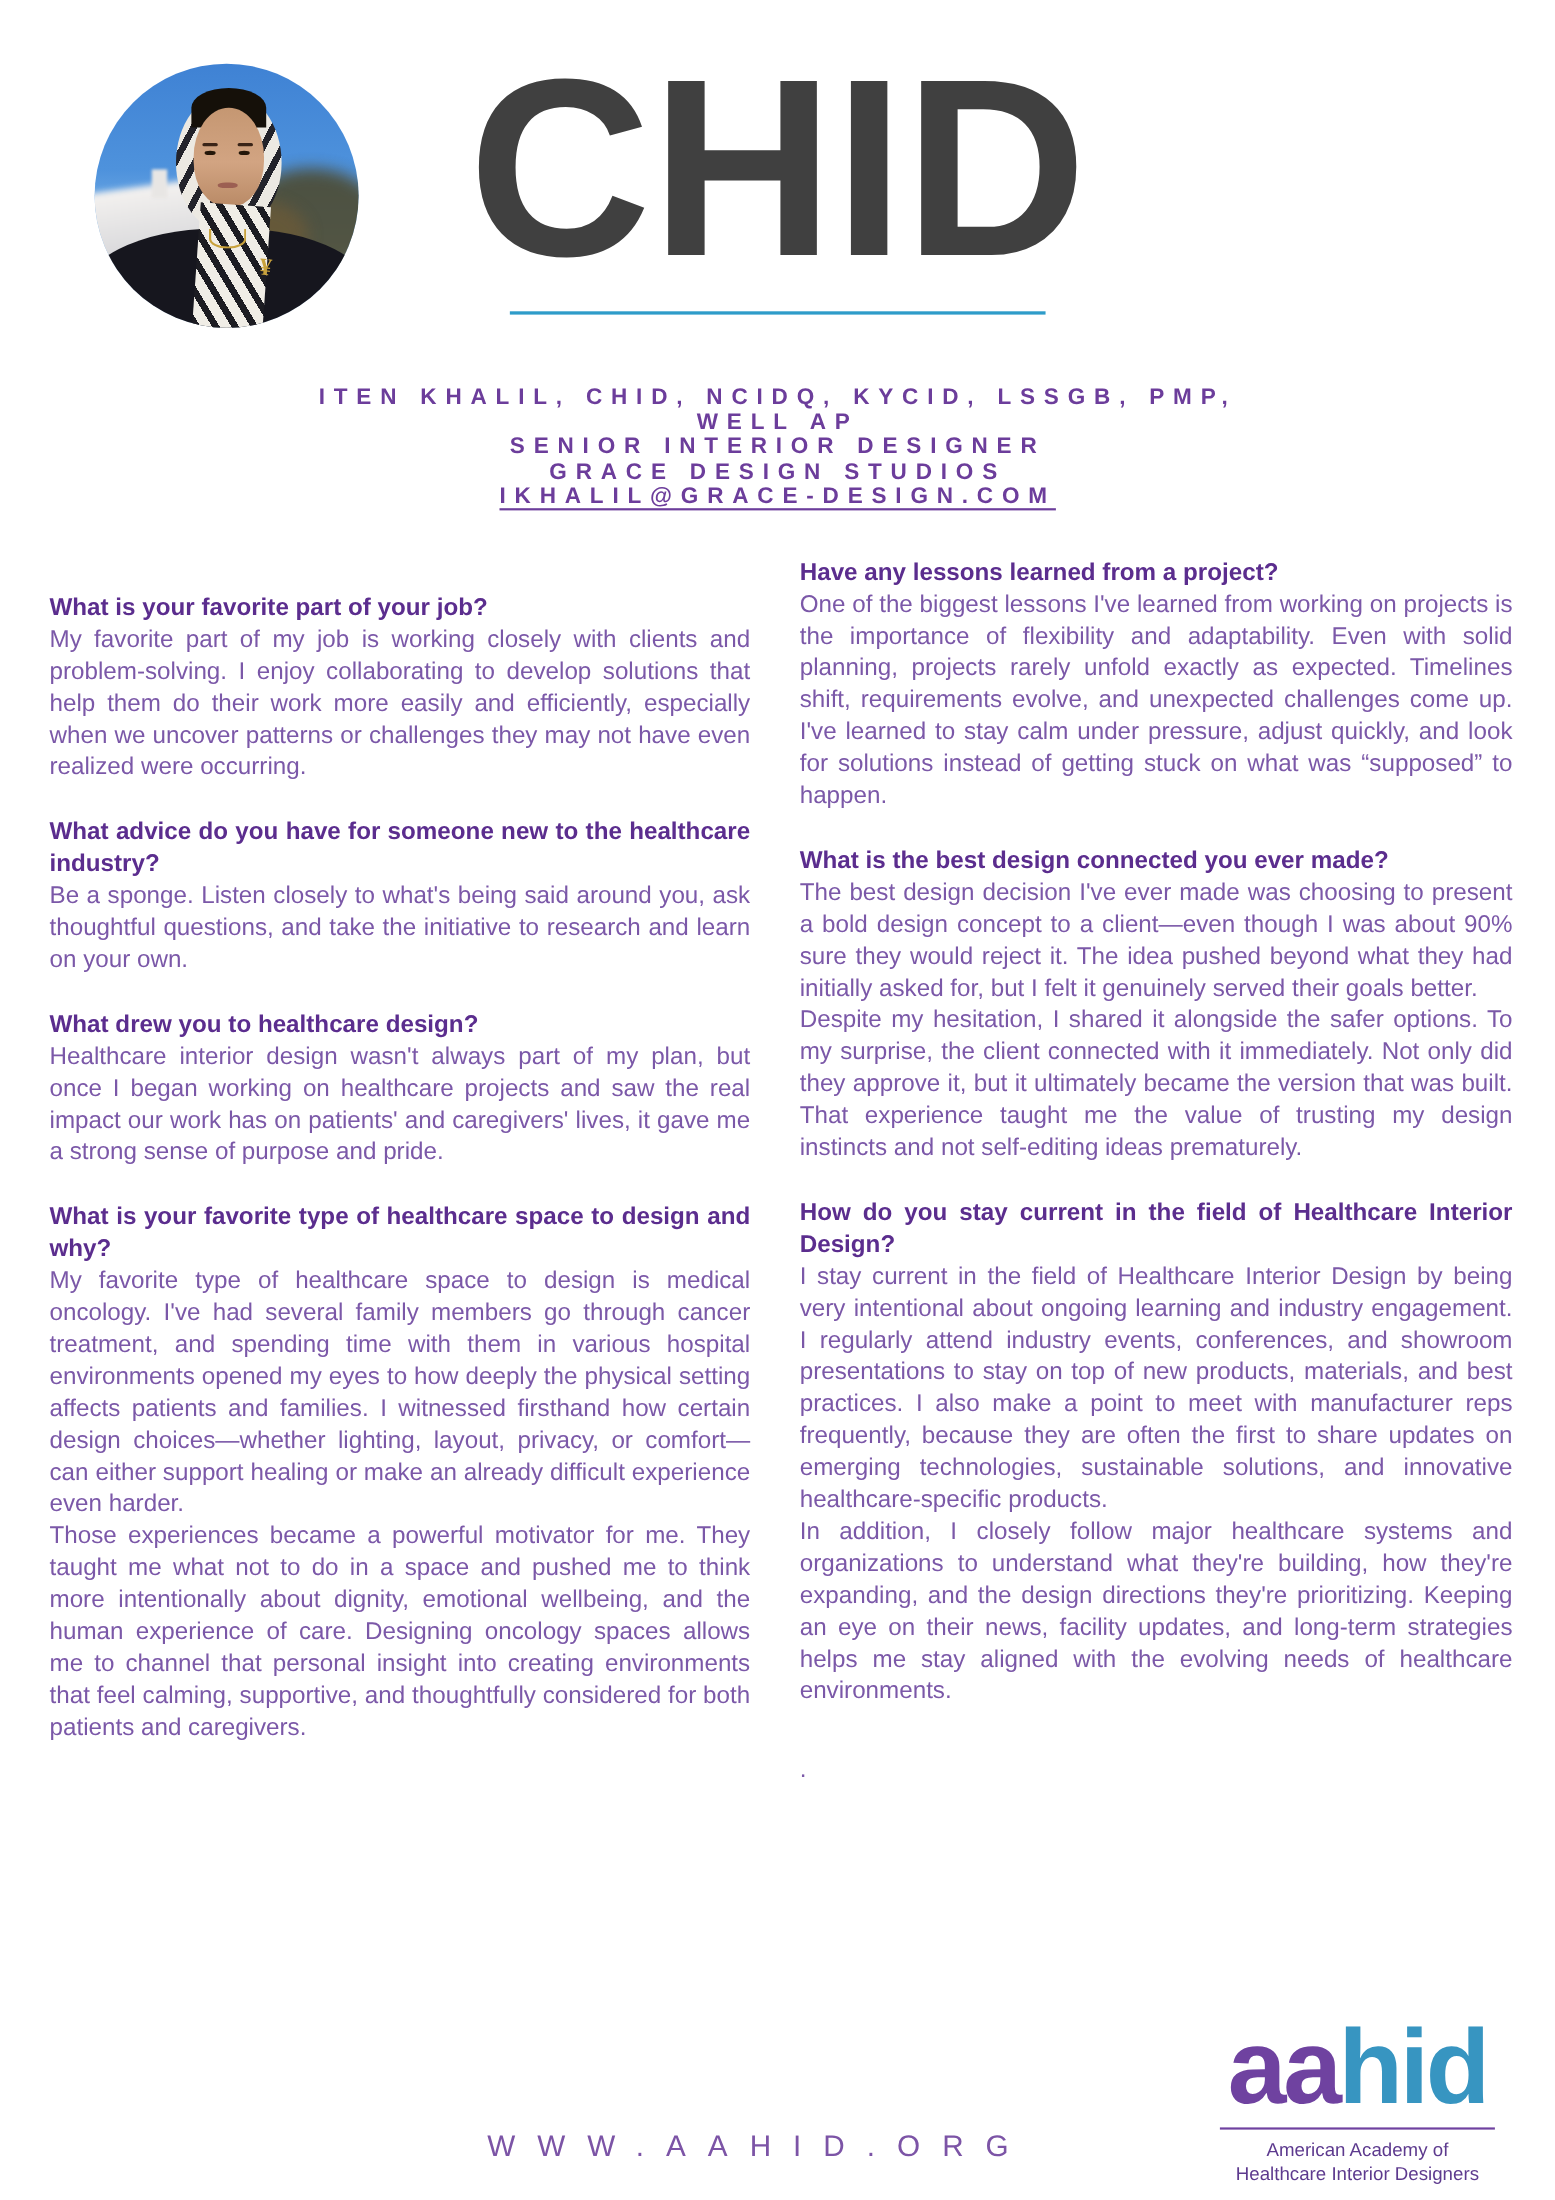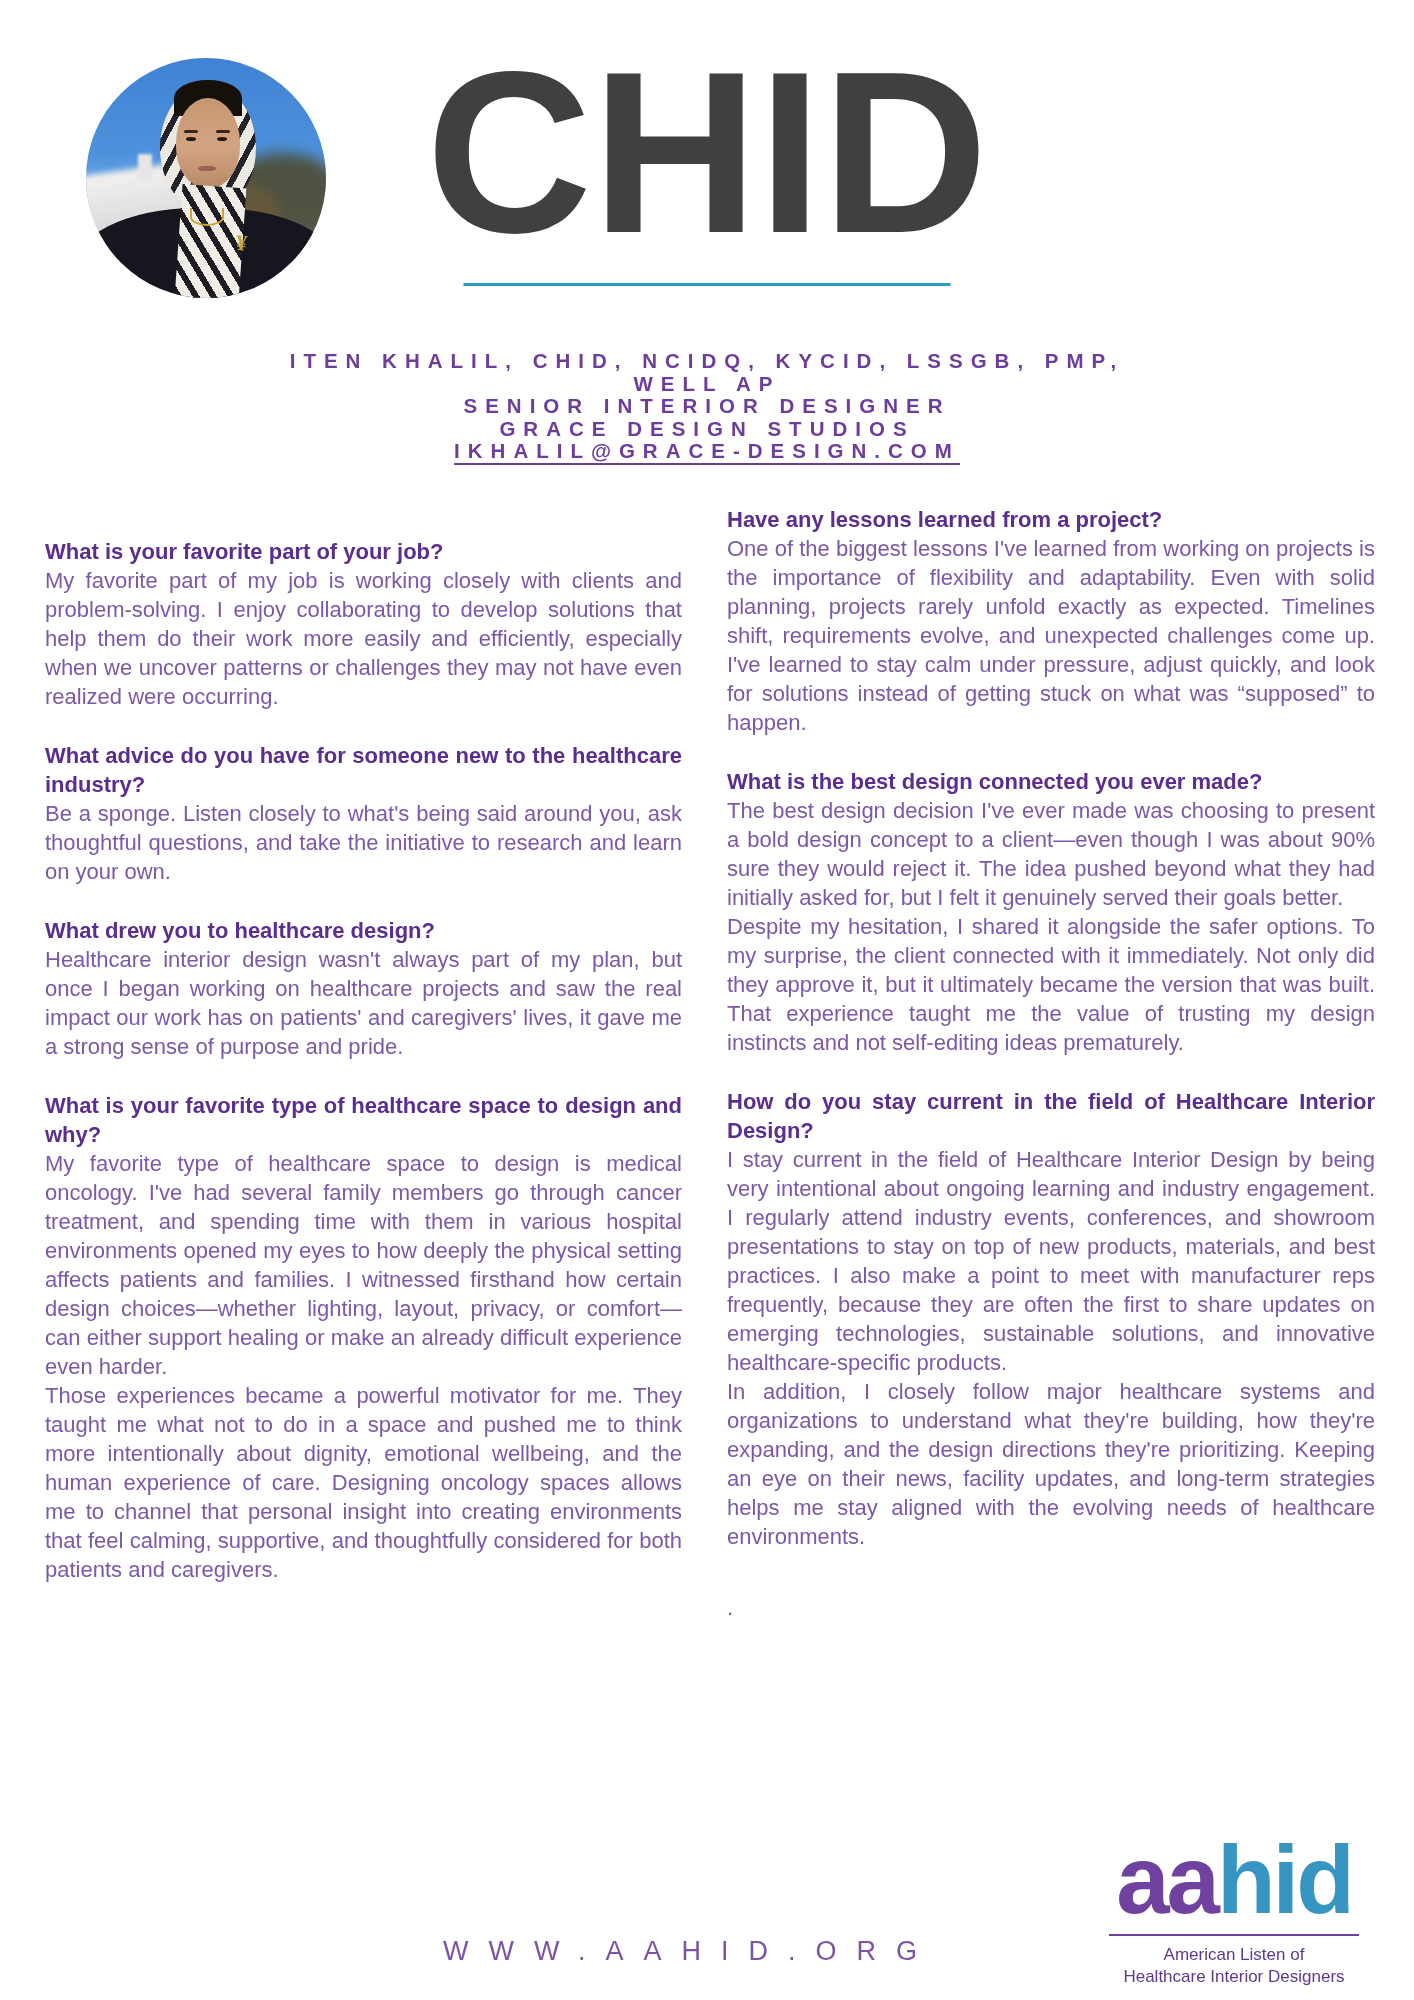--- a/index.html
+++ b/index.html
@@ -162,18 +162,18 @@
     </div>
 
   <div class="website">WWW.AAHID.ORG</div>
 
   <div class="logo-block">
     <div class="logo">
       <span class="aa">aa</span><span class="hid">hid</span>
     </div>
     <div class="logo-rule"></div>
     <div class="logo-tagline">
-      <span>American Listen of</span><br>
+      <span>American Academy of</span><br>
       <span>Healthcare Interior Designers</span>
     </div>
   </div>
 
 </div>
 
 </body></html>

